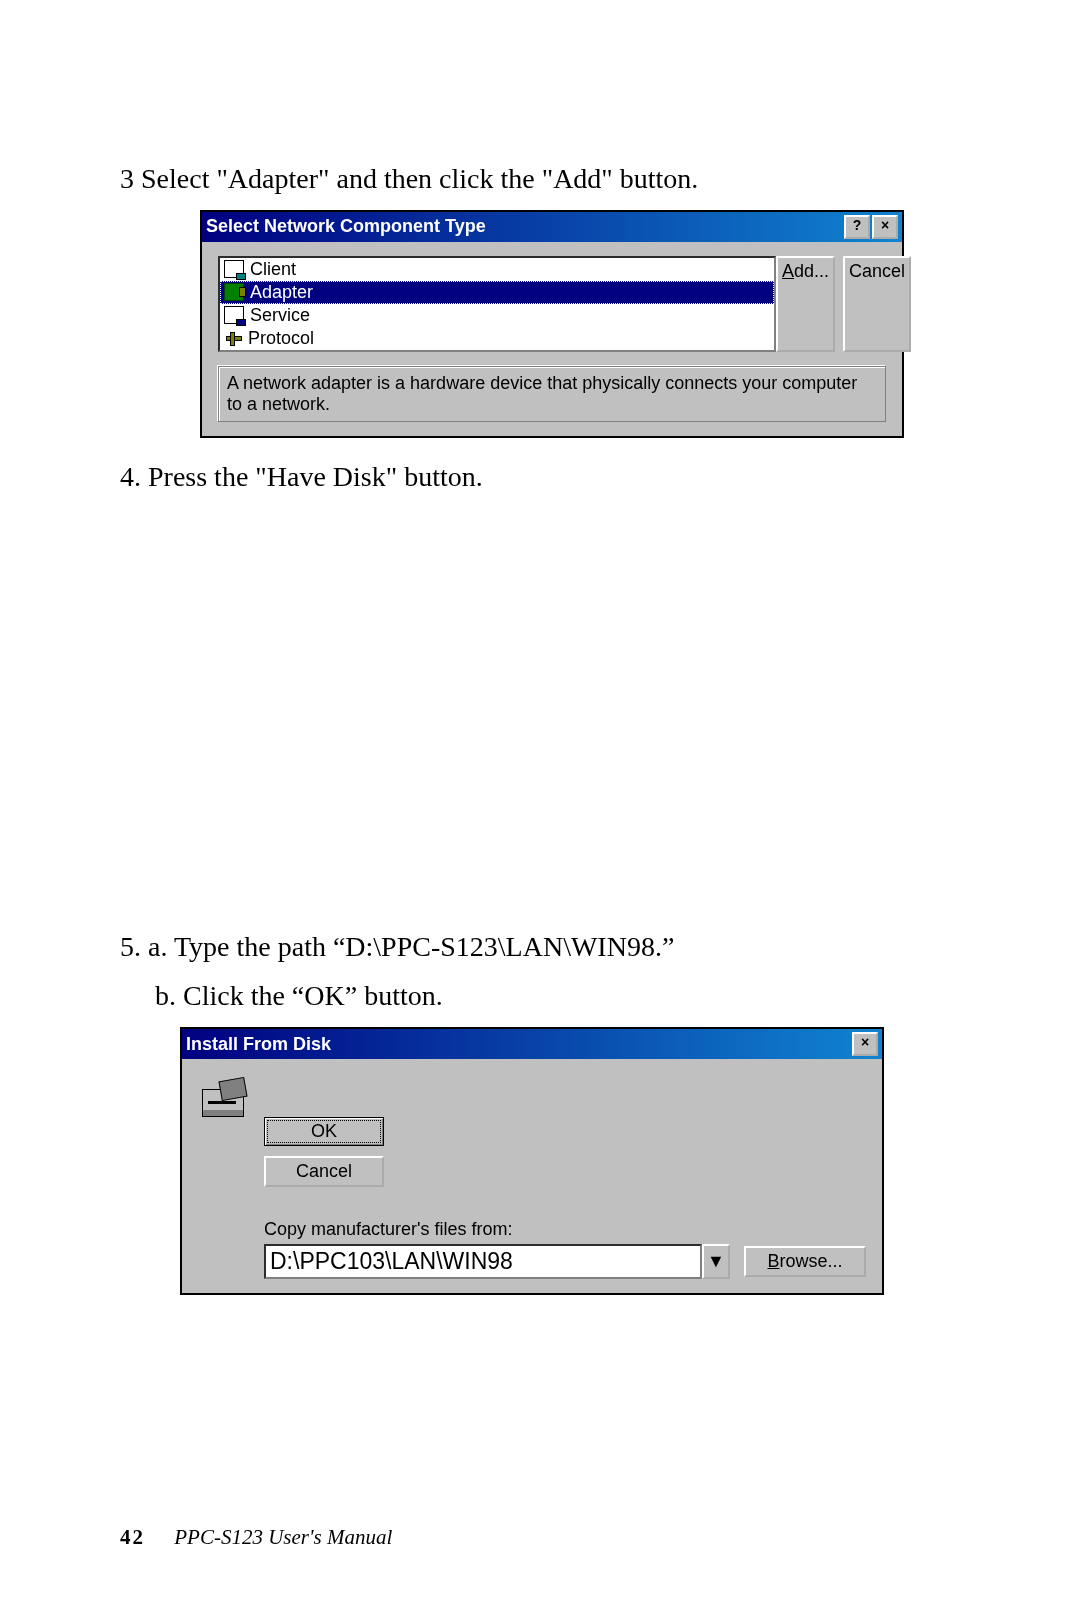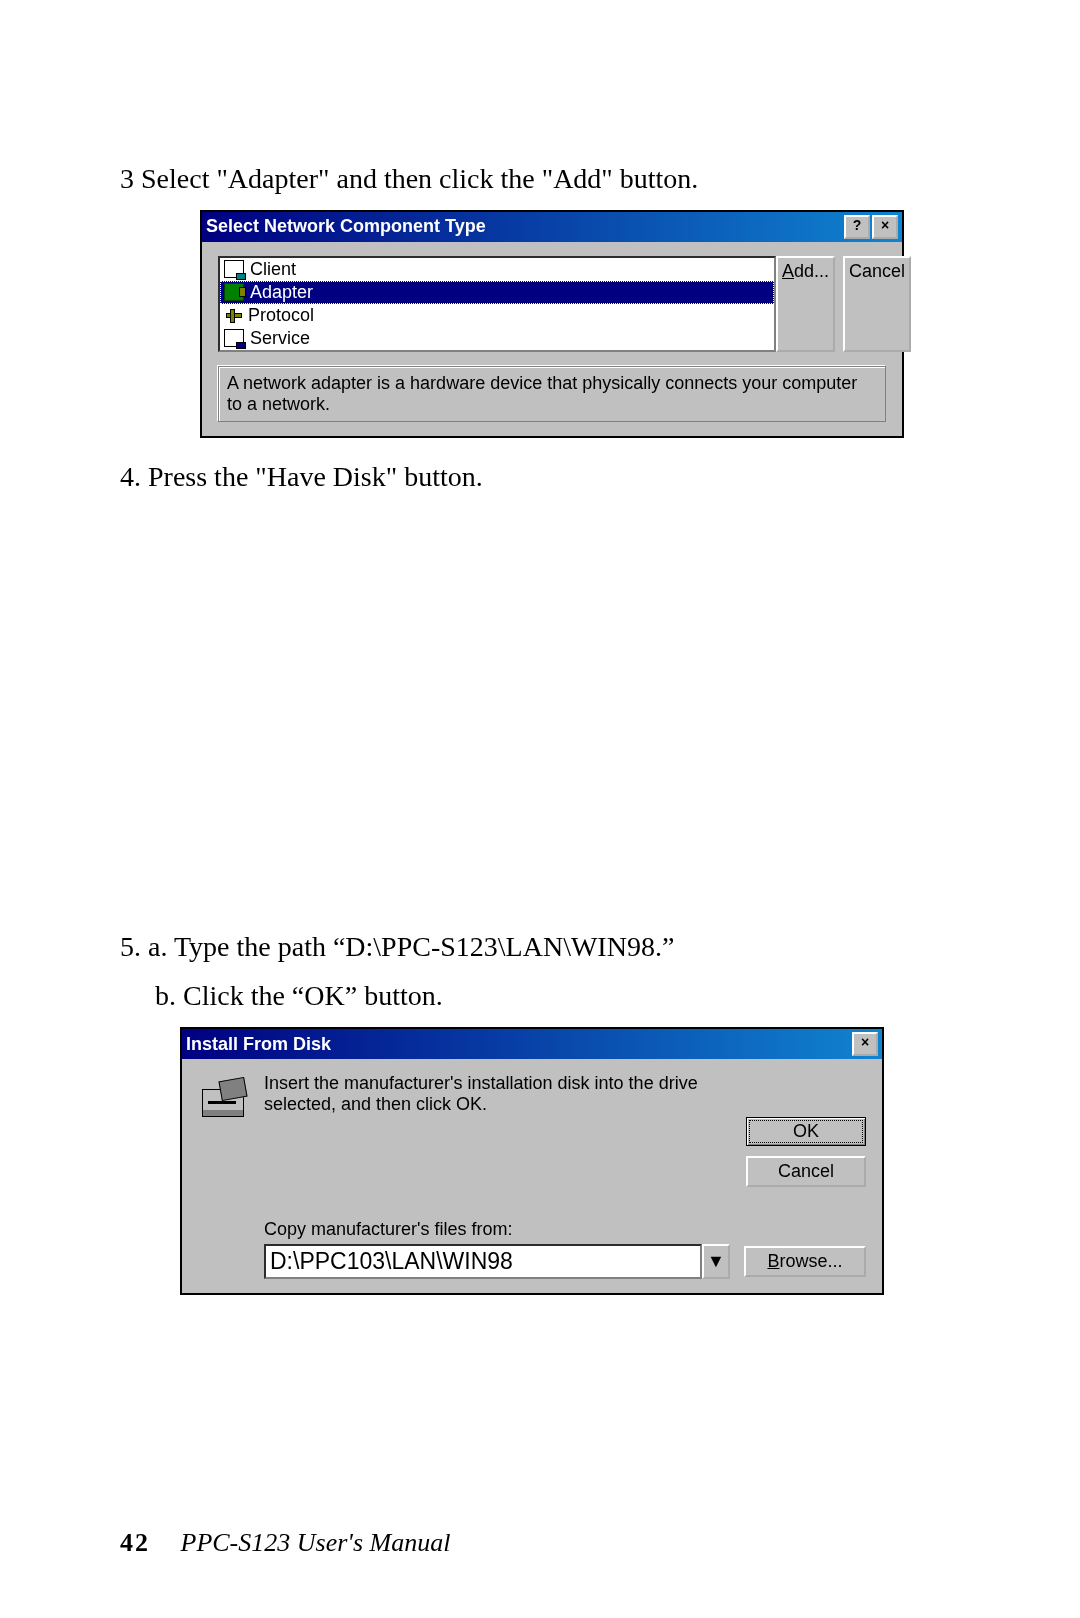--- a/index.html
+++ b/index.html
@@ -135,21 +135,21 @@
   .disk-icon .box{position:absolute;left:4px;top:10px;width:40px;height:26px;background:#c0c0c0;border:1px solid #000;box-shadow:inset 0 -6px #808080;}
   .disk-icon .slot{position:absolute;left:10px;top:22px;width:28px;height:3px;background:#000;}
   .disk-icon .floppy{position:absolute;left:22px;top:0;width:24px;height:18px;background:#808080;border:1px solid #000;transform:rotate(-10deg);}
   .d2text{flex:1;}
   .d2btns{width:120px;display:flex;flex-direction:column;gap:10px;margin-top:44px;}
   .copy-label{margin:32px 0 4px 66px;}
   .copy-row{display:flex;align-items:center;gap:14px;margin-left:66px;}
   .combo{flex:1;display:flex;}
   .combo input{flex:1;border:2px inset #808080;font-family:Tahoma,Arial,sans-serif;font-size:23px;padding:2px 4px;background:#fff;}
   .combo .drop{width:24px;background:#c0c0c0;border:2px outset #fff;display:flex;align-items:center;justify-content:center;}
-  .footer{position:absolute;bottom:60px;left:120px;font-size:26px;}
+  .footer{position:absolute;bottom:68px;left:120px;font-size:21px;}
   .footer .pn{font-weight:bold;letter-spacing:2px;margin-right:24px;}
   .footer .bk{font-style:italic;}
   .u{text-decoration:underline;}
 </style>
 </head>
 <body>
 
 <div class="page">
   <div class="step">3   Select "Adapter" and then click the "Add" button.</div>
 
@@ -164,26 +164,26 @@
         <div class="listbox">
           <div class="listitem">
             <span class="icon icon-client"></span>
             <span>Client</span>
           </div>
           <div class="listitem selected">
             <span class="icon icon-adapter"></span>
             <span>Adapter</span>
           </div>
           <div class="listitem">
+            <span class="icon icon-service"></span>
+            <span>Service</span>
+          </div>
+          <div class="listitem">
             <span class="icon icon-protocol"></span>
             <span>Protocol</span>
-          </div>
-          <div class="listitem">
-            <span class="icon icon-service"></span>
-            <span>Service</span>
           </div>
         </div>
         <div class="btncol">
           <div class="btn"><span class="u">A</span><span>dd...</span></div>
           <div class="btn">Cancel</div>
         </div>
       </div>
       <div class="groupbox">A network adapter is a hardware device that physically connects your computer to a network.</div>
     </div>
   </div>
@@ -200,21 +200,20 @@
       <span class="title">Install From Disk</span>
       <span class="tb-btn">×</span>
     </div>
     <div class="dialog-body">
       <div class="d2row">
         <div class="disk-icon">
           <div class="box"></div>
             <div class="slot"></div>
             <div class="floppy"></div>
         </div>
-        <div class="d2text">Insert the manufacturer's installation disk into the drive selected, and then click OK.</div>
         <div class="d2btns">
           <div class="btn default">OK</div>
           <div class="btn">Cancel</div>
         </div>
       </div>
       <div class="copy-label">Copy manufacturer's files from:</div>
       <div class="copy-row">
         <div class="combo">
           <input value="D:\PPC103\LAN\WIN98" style="">
           <div class="drop">▼</div>

